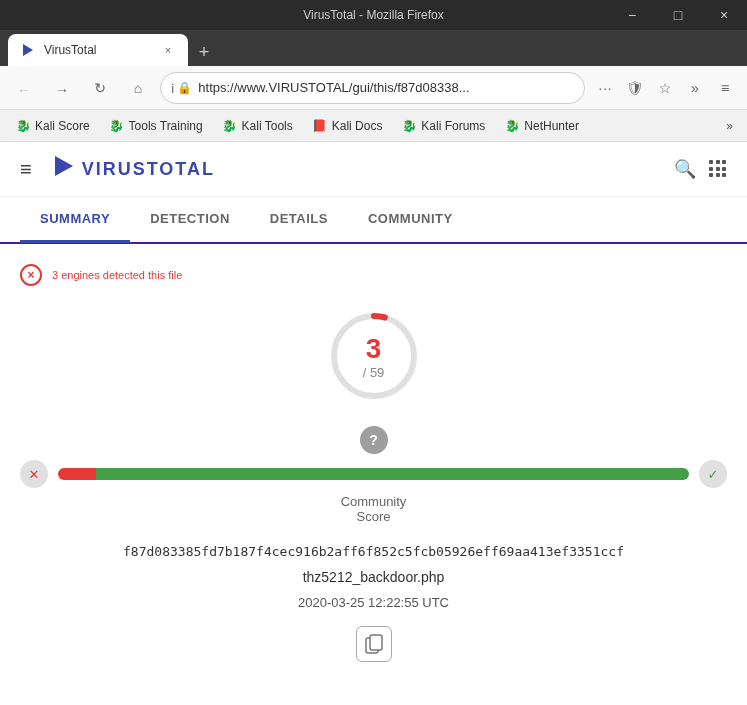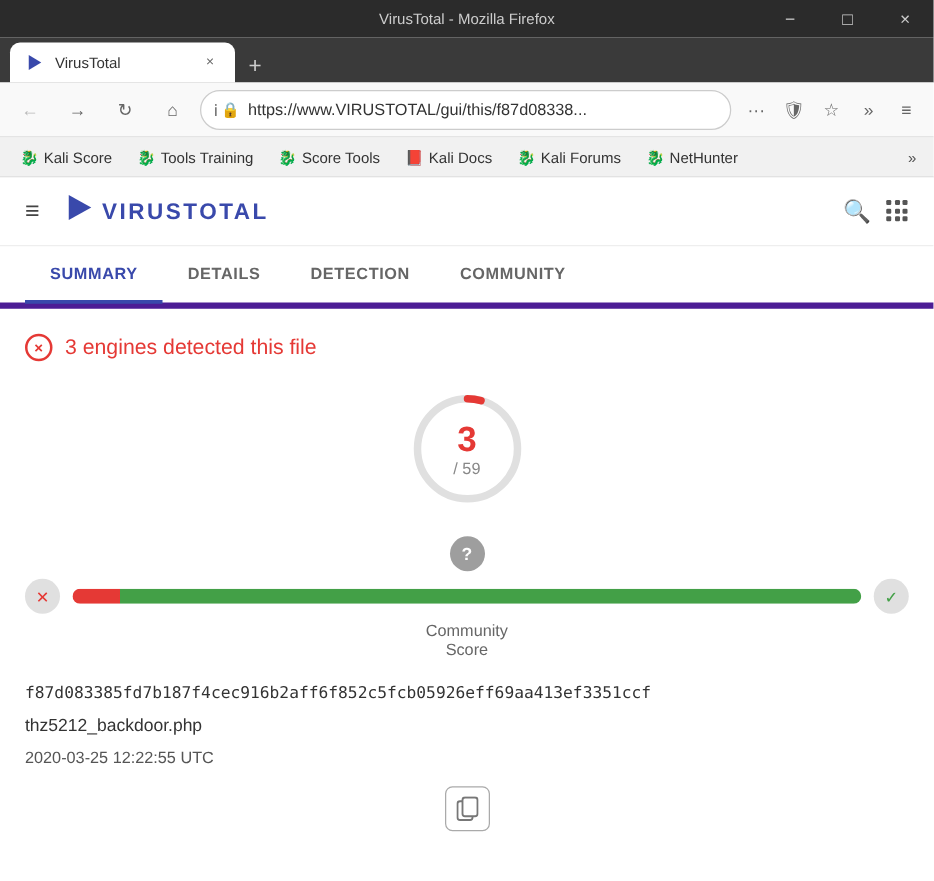--- a/index.html
+++ b/index.html
@@ -228,21 +228,21 @@
     }
     .vt-icon-btn {
       font-size: 18px;
       color: #555;
       cursor: pointer;
     }
 
     
     .vt-nav {
       display: flex;
-      border-bottom: 5px solid #4c1d95;
+      border-bottom: 2px solid #4c1d95;
       padding: 0 20px;
       align-items: flex-end;
     }
     .vt-nav-tab {
       padding: 14px 20px;
       font-size: 13px;
       font-weight: bold;
       color: #666;
       cursor: pointer;
       letter-spacing: 0.5px;
@@ -274,21 +274,21 @@
       display: flex;
       align-items: center;
       justify-content: center;
       color: #e53935;
       font-size: 12px;
       font-weight: bold;
       flex-shrink: 0;
     }
     .alert-text {
       color: #e53935;
-      font-size: 17px;
+      font-size: 11px;
       font-weight: 500;
     }
 
     
     .gauge-container {
       display: flex;
       flex-direction: column;
       align-items: center;
       margin: 10px 0 20px;
     }
@@ -397,21 +397,21 @@
     }
     .community-label {
       text-align: center;
       margin-top: 6px;
       font-size: 13px;
       color: #666;
     }
 
     
     .file-info {
-      text-align: left;
+      text-align: center;
       margin-top: 4px;
     }
     .file-hash {
       font-size: 13px;
       color: #333;
       font-family: monospace;
       margin-bottom: 10px;
       word-break: break-all;
     }
     .file-name {
@@ -508,21 +508,21 @@
   <div class="bookmark">
     <span class="bookmark-icon">🐉</span>
     <span>Kali Score</span>
   </div>
   <div class="bookmark">
     <span class="bookmark-icon">🐉</span>
     <span>Tools Training</span>
   </div>
   <div class="bookmark">
     <span class="bookmark-icon">🐉</span>
-    <span>Score Tools</span>
+    <span>Kali Tools</span>
   </div>
   <div class="bookmark">
     <span class="bookmark-icon">📕</span>
     <span>Kali Docs</span>
   </div>
   <div class="bookmark">
     <span class="bookmark-icon">🐉</span>
     <span>Kali Forums</span>
   </div>
   <div class="bookmark">
@@ -562,24 +562,24 @@
         </div>
       </span>
     </div>
   </div>
 
   <div class="vt-nav">
     <div class="vt-nav-tab active">
       <span>SUMMARY</span>
     </div>
     <div class="vt-nav-tab">
+      <span>DETECTION</span>
+    </div>
+    <div class="vt-nav-tab">
       <span>DETAILS</span>
-    </div>
-    <div class="vt-nav-tab">
-      <span>DETECTION</span>
     </div>
     <div class="vt-nav-tab">
       <span>COMMUNITY</span>
     </div>
   </div>
 
   <div class="vt-content">
 
     <div class="detection-alert">
       <div class="alert-x">

